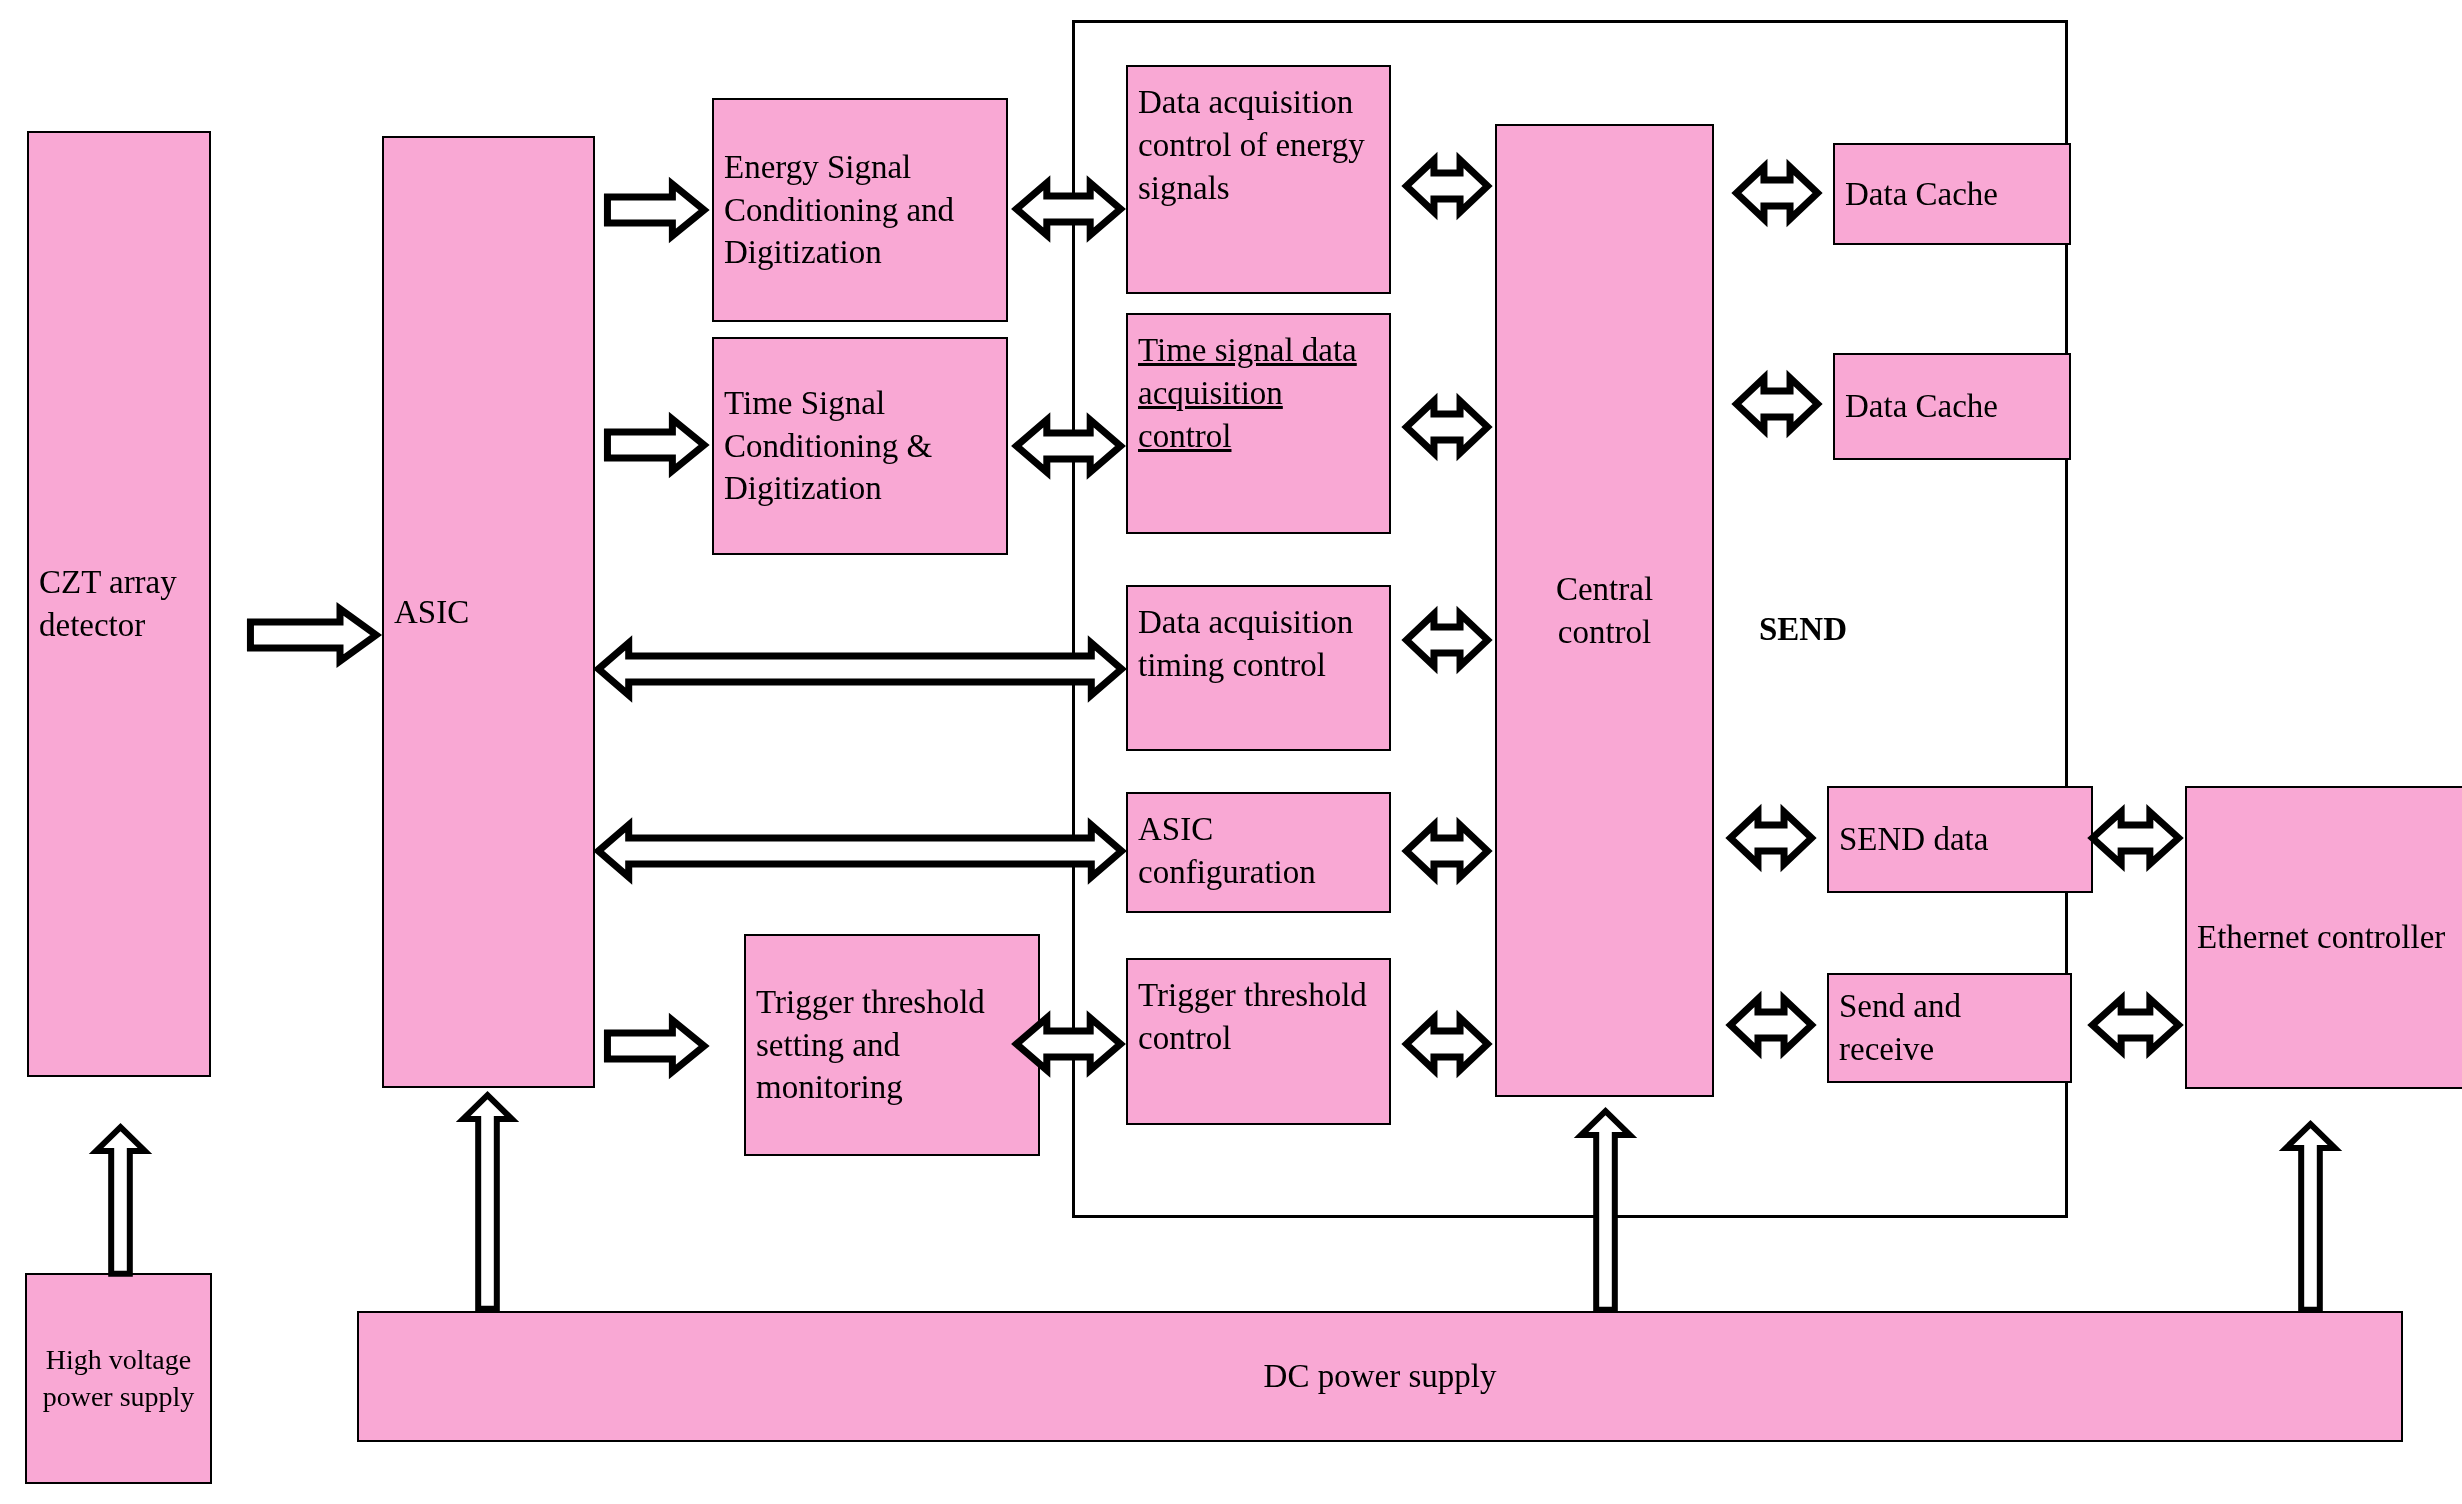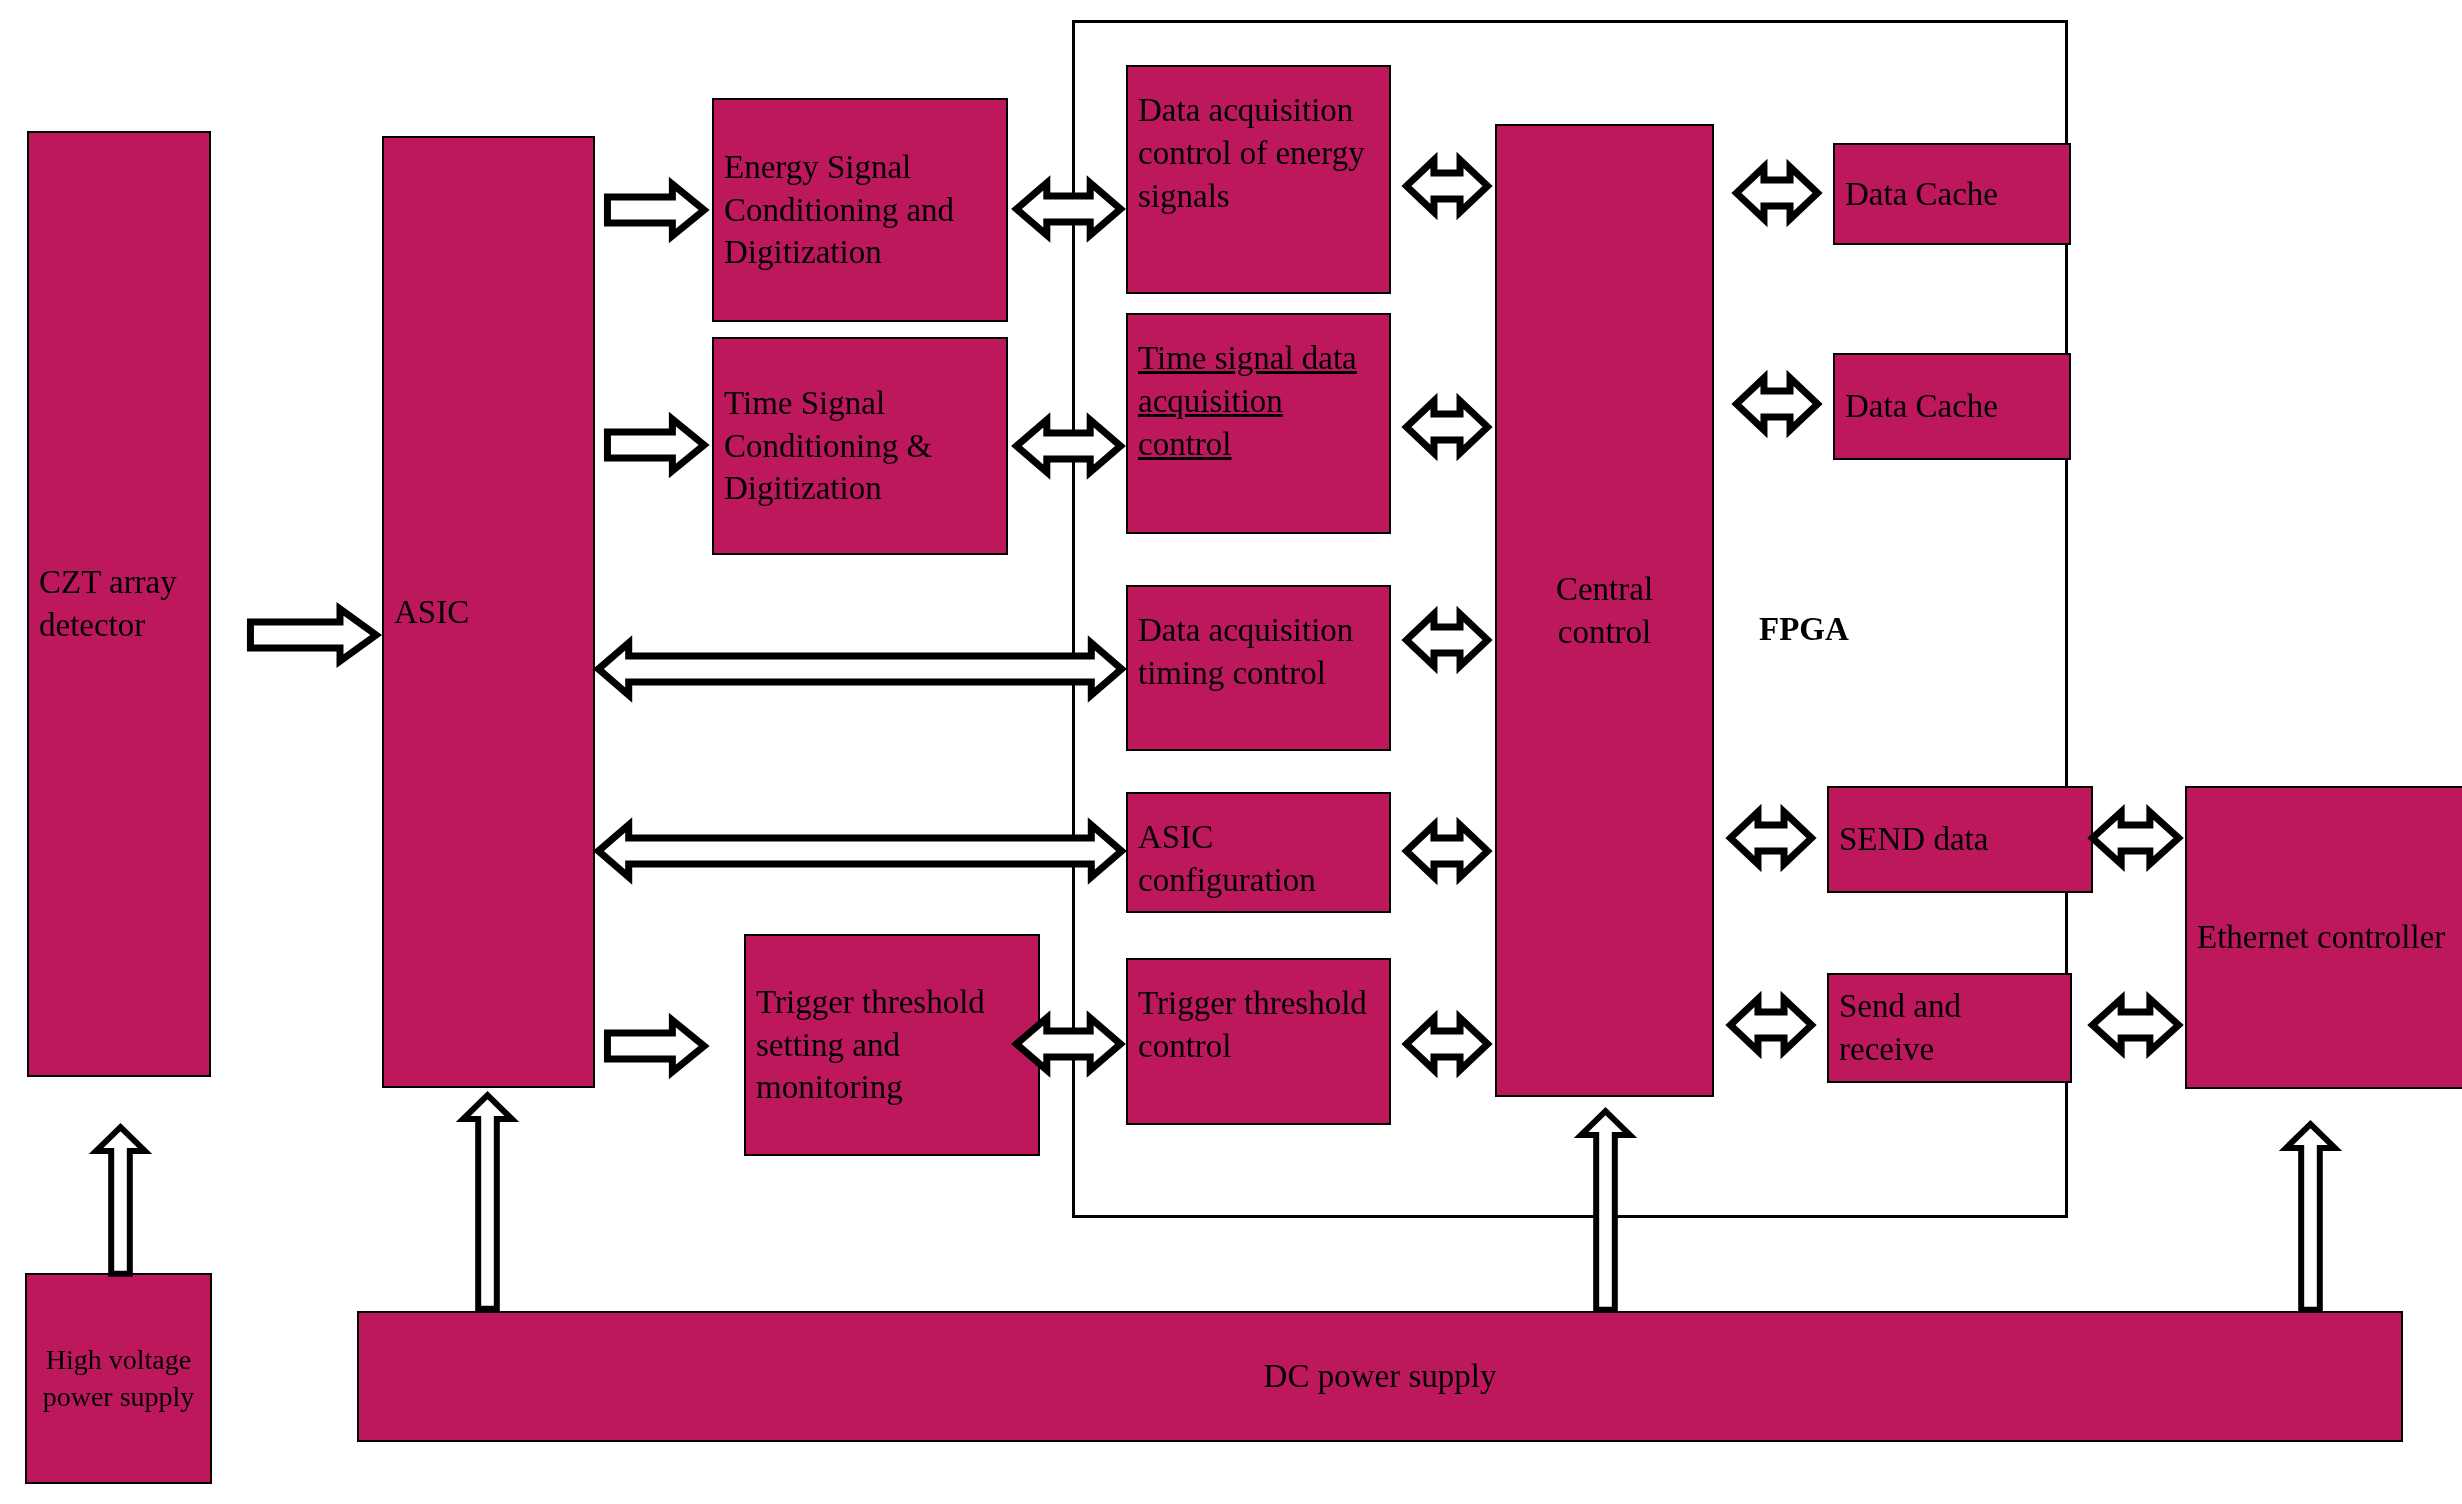--- a/index.html
+++ b/index.html
@@ -8,24 +8,24 @@
     width:2462px;height:1504px;
     background:#ffffff;
     font-family:"Liberation Serif","DejaVu Serif",serif;
     color:#000;
     overflow:hidden;
   }
   .box{
     position:absolute;
     box-sizing:border-box;
     border:2.2px solid #000;
-    background:#be185d;
+    background:#f9a8d4;
     font-size:33px;
     line-height:1.30;
-    padding:22px 10px;
+    padding:14px 10px;
     display:flex;
     white-space:pre-line;
   }
   .box.top{align-items:flex-start;}
   .box.mid{align-items:center;}
   .box.ctr{align-items:center;justify-content:center;text-align:center;}
   .box.fpga-outer{
     border:3.6px solid #000;
     background:transparent;
     padding:0;
@@ -93,21 +93,21 @@
   </div>
 
   <div class="box top" style="left:1126px;top:958px;width:265px;height:167px;z-index:3;">
     <span>Trigger threshold control</span>
   </div>
 
   <div class="box ctr" style="left:1495px;top:124px;width:219px;height:973px;z-index:3;">
     <span>Central control</span>
   </div>
 
-  <div class="lbl bold" style="left:1759px;top:608px;z-index:3;">FPGA</div>
+  <div class="lbl bold" style="left:1759px;top:608px;z-index:3;">SEND</div>
 
   <div class="box mid" style="left:1833px;top:143px;width:238px;height:102px;z-index:3;">
     <span>Data Cache</span>
   </div>
 
   <div class="box mid" style="left:1833px;top:353px;width:238px;height:107px;z-index:3;">
     <span>Data Cache</span>
   </div>
 
   <div class="box mid" style="left:1827px;top:786px;width:266px;height:107px;z-index:3;">

